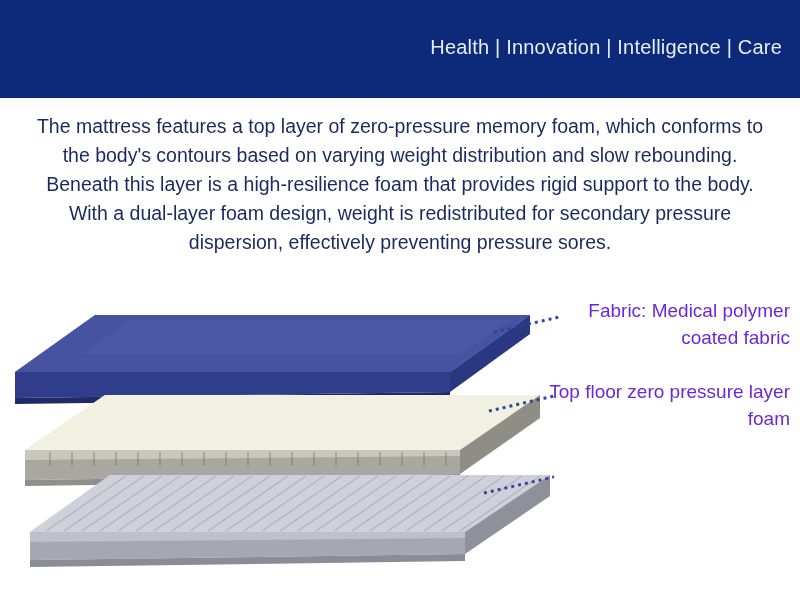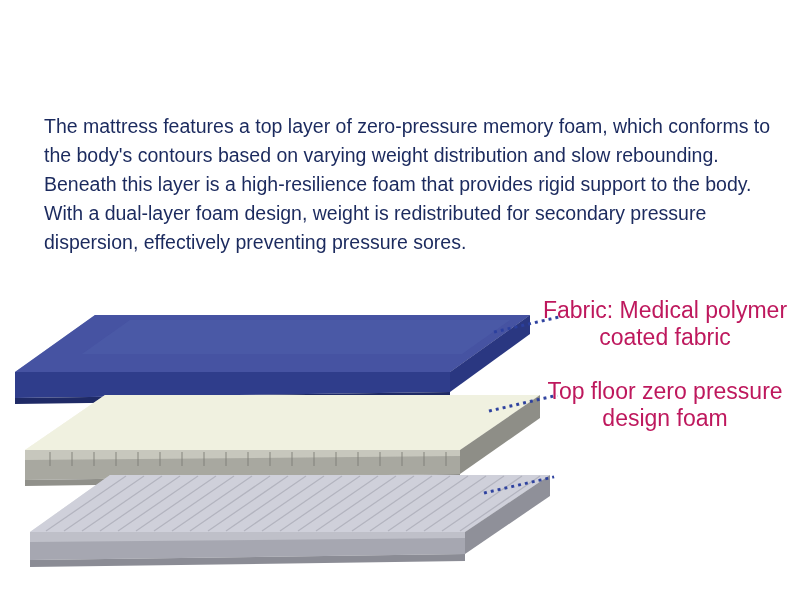--- a/index.html
+++ b/index.html
@@ -33,24 +33,24 @@
     right: 18px;
     top: 36px;
     color: #e8edf8;
     font-size: 20px;
     letter-spacing: 0.2px;
     white-space: nowrap;
   }
   
   .intro {
     position: absolute;
-    left: 44px;
+    left: 28px;
     top: 112px;
     width: 744px;
-    text-align: left;
+    text-align: center;
     color: #1b2a5e;
     font-size: 19.5px;
     line-height: 29px;
   }
   
   .illustration {
     position: absolute;
     left: 0;
     top: 285px;
     width: 800px;
@@ -59,24 +59,24 @@
   
   .slab {
     position: absolute;
   }
   .slab svg {
     display: block;
   }
   
   .callout {
     position: absolute;
-    color: #be185d;
-    font-size: 23px;
+    color: #6d28d9;
+    font-size: 19px;
     line-height: 27px;
-    text-align: center;
+    text-align: right;
   }
   .callout-1 { left: 540px; top: 297px; width: 250px; }
   .callout-2 { left: 540px; top: 378px; width: 250px; }
   .callout-3 { left: 540px; top: 456px; width: 250px; }
   
   .leader {
     position: absolute;
     height: 3px;
     background-image: radial-gradient(circle, #2b3f9e 1.4px, rgba(0,0,0,0) 1.5px);
     background-size: 7px 3px;
@@ -84,20 +84,23 @@
   }
   .leader-1 { left: 492px; top: 331px; width: 70px; transform: rotate(-13deg); transform-origin: left center; }
   .leader-2 { left: 487px; top: 410px; width: 72px; transform: rotate(-13deg); transform-origin: left center; }
   .leader-3 { left: 482px; top: 492px; width: 74px; transform: rotate(-13deg); transform-origin: left center; }
 </style>
 </head>
 <body>
 
 <div class="page">
 
+  <div class="header-banner">
+    <div class="header-tagline">Health | Innovation | Intelligence | Care</div>
+  </div>
 
   <div class="intro">The mattress features a top layer of zero-pressure memory foam, which conforms to the body's contours based on varying weight distribution and slow rebounding. Beneath this layer is a high-resilience foam that provides rigid support to the body. With a dual-layer foam design, weight is redistributed for secondary pressure dispersion, effectively preventing pressure sores.</div>
 
   <div class="illustration">
 
     <div class="slab" style="left:10px; top:25px;">
       <svg width="530" height="120" viewBox="0 0 530 120">
 
         <polygon points="85,5 520,5 440,62 5,62" fill="#414f9d"></polygon>
         <polygon points="85,5 520,5 440,62 5,62" fill="#4a58a6" opacity="0.55"></polygon>
@@ -190,15 +193,15 @@
         <polygon points="20,90 455,84 455,91 20,97" fill="#8b8c95"></polygon>
       </svg>
     </div>
   </div>
 
   <div class="leader leader-1"></div>
   <div class="leader leader-2"></div>
   <div class="leader leader-3"></div>
 
   <div class="callout callout-1">Fabric: Medical polymer coated fabric</div>
-  <div class="callout callout-2">Top floor zero pressure design foam</div>
+  <div class="callout callout-2">Top floor zero pressure layer foam</div>
 
 </div>
 
 </body></html>

